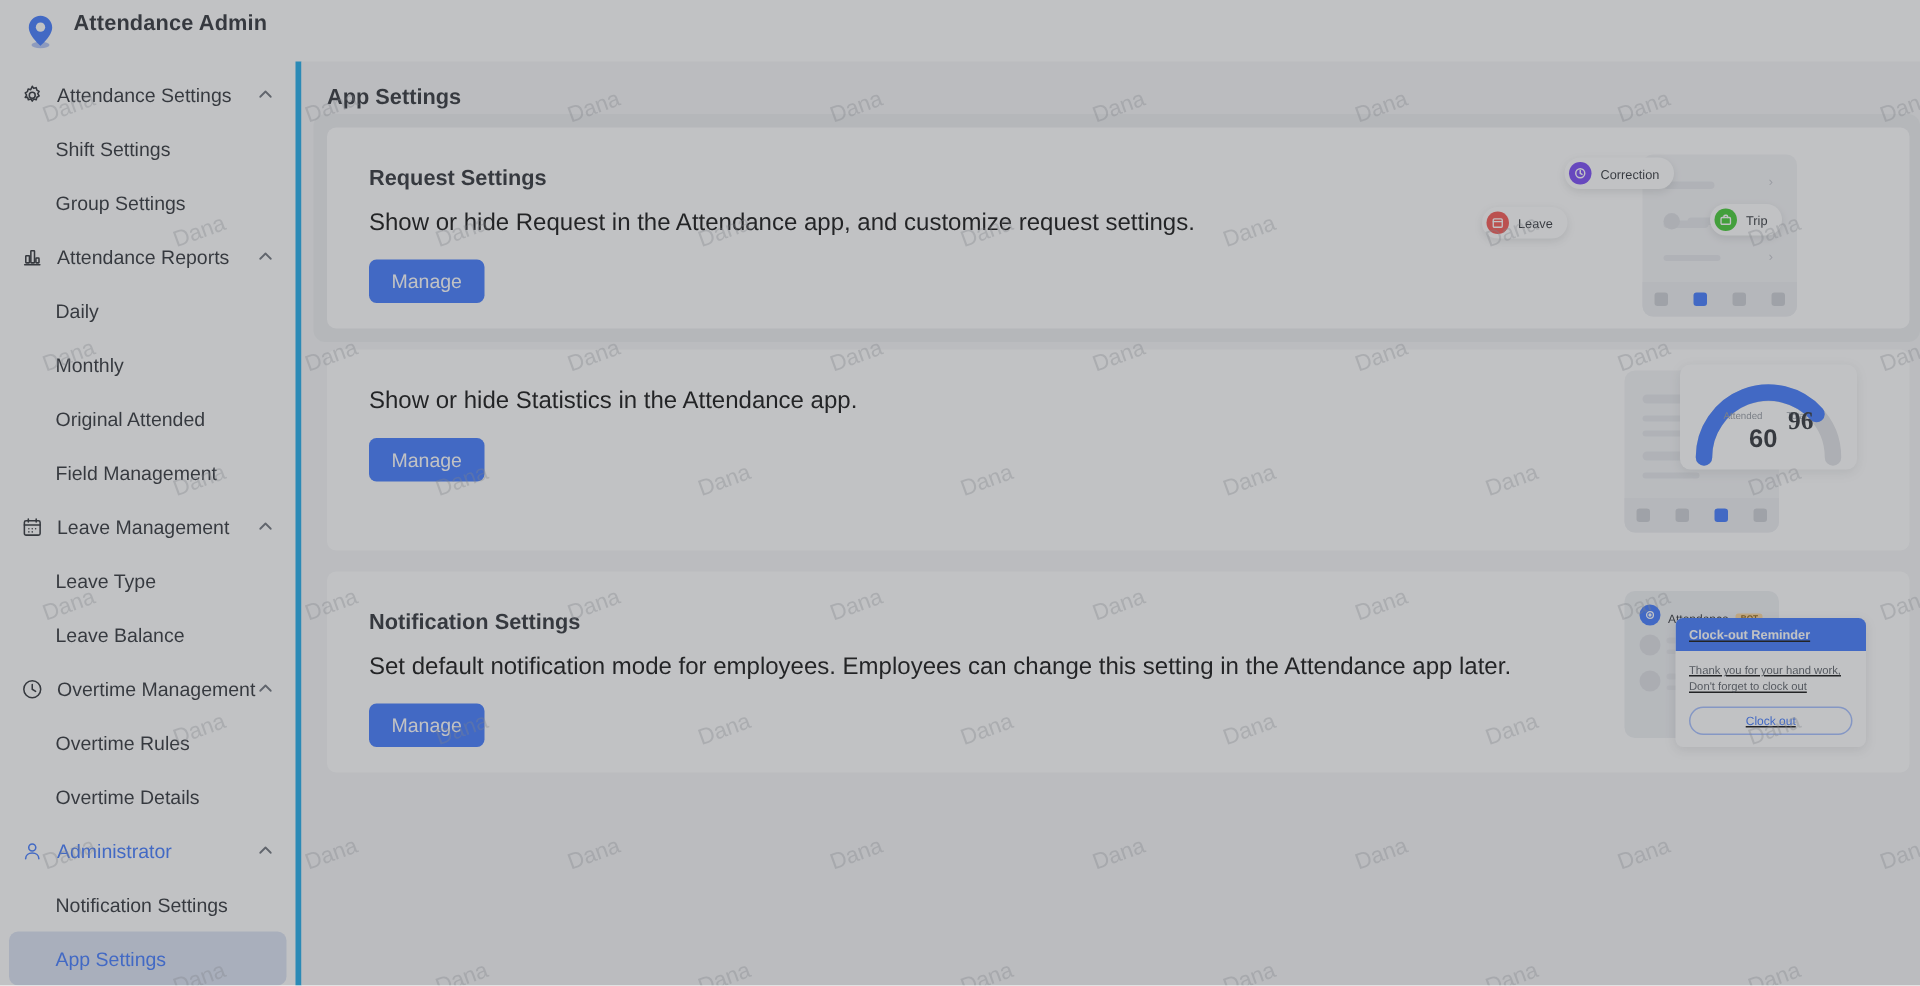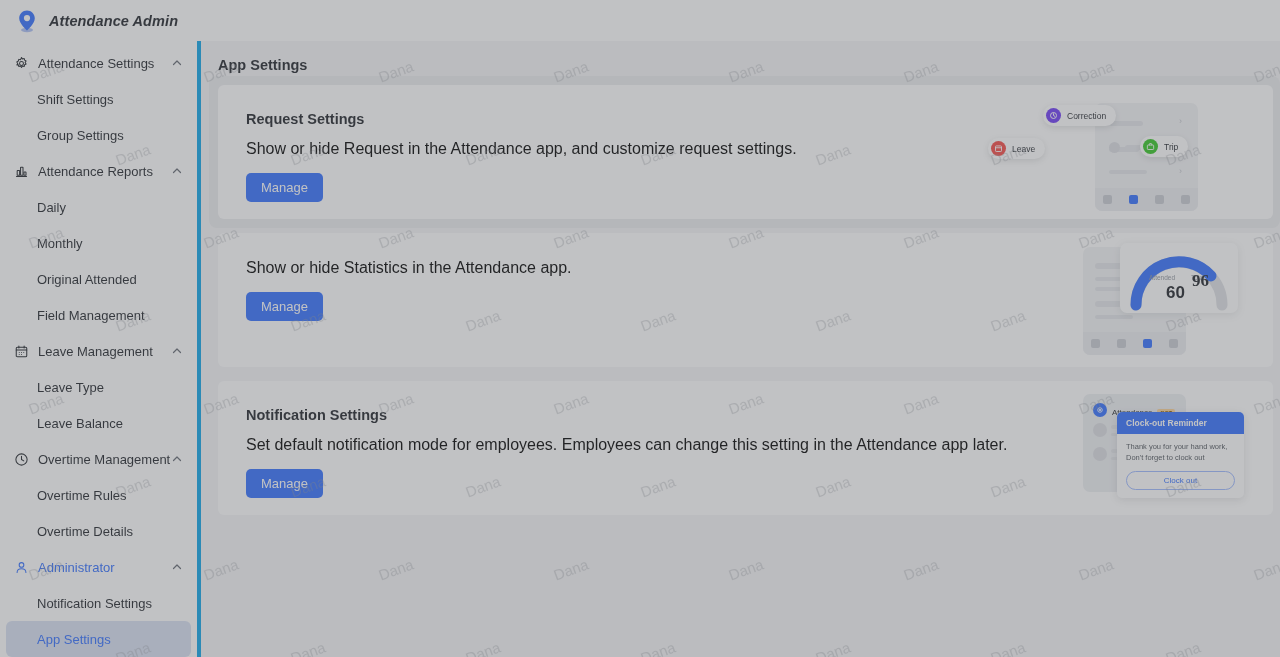--- a/index.html
+++ b/index.html
@@ -32,21 +32,21 @@
   }
 
   
   #header {
     position: absolute; top: 0; left: 0; right: 0; height: 41px;
     background: #ffffff;
     display: flex; align-items: center;
     padding: 0 18px 0 14px;
     z-index: 5;
   }
-  #brand { display: flex; align-items: center; gap: 9px; font-style: italic; }
+  #brand { display: flex; gap: 9px; }
   #brand .logo { width: 26px; height: 26px; display: block; }
   #brand .title {
     font-size: 14.5px; font-weight: bold; color: #1f2329;
     letter-spacing: .1px;
   }
   #header-right {
     margin-left: auto; display: flex; align-items: center; gap: 22px;
   }
   .hdr-action {
     display: flex; align-items: center; gap: 7px;
@@ -202,21 +202,21 @@
     align-items: center; justify-content: center;
   }
   .notif-head .ntxt { font-size: 8px; color: #1f2329; }
   .badge-bot {
     background: #ffd596; color: #8a5a00;
     font-size: 5.5px; font-weight: bold;
     padding: 1px 3px; border-radius: 2px;
   }
   .notif-card {
     position: absolute; background: #fff; border-radius: 5px;
-    box-shadow: 0 2px 8px rgba(31,35,41,0.12); overflow: hidden;
+    box-shadow: 0 2px 8px rgba(31,35,41,0.12); overflow: hidden; text-decoration: underline;
   }
   .notif-card .nc-head {
     background: #3370ff; color: #fff;
     font-size: 8.5px; font-weight: bold;
     padding: 6px 9px;
   }
   .notif-card .nc-body {
     font-size: 7.5px; color: #51565d; line-height: 1.5;
     padding: 7px 9px 5px 9px;
   }

